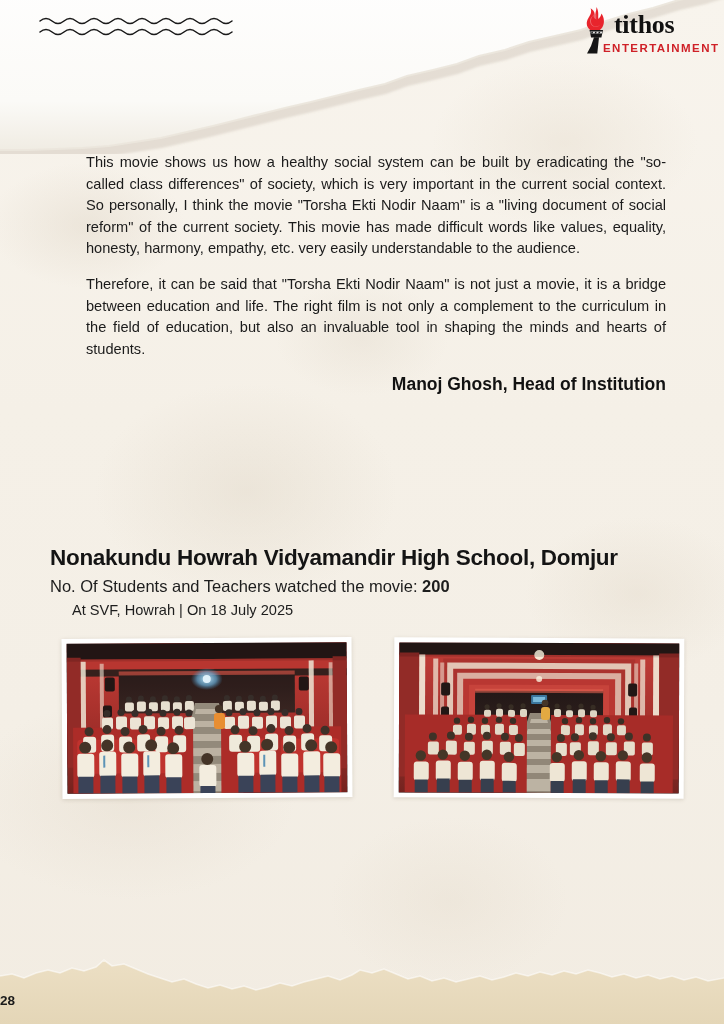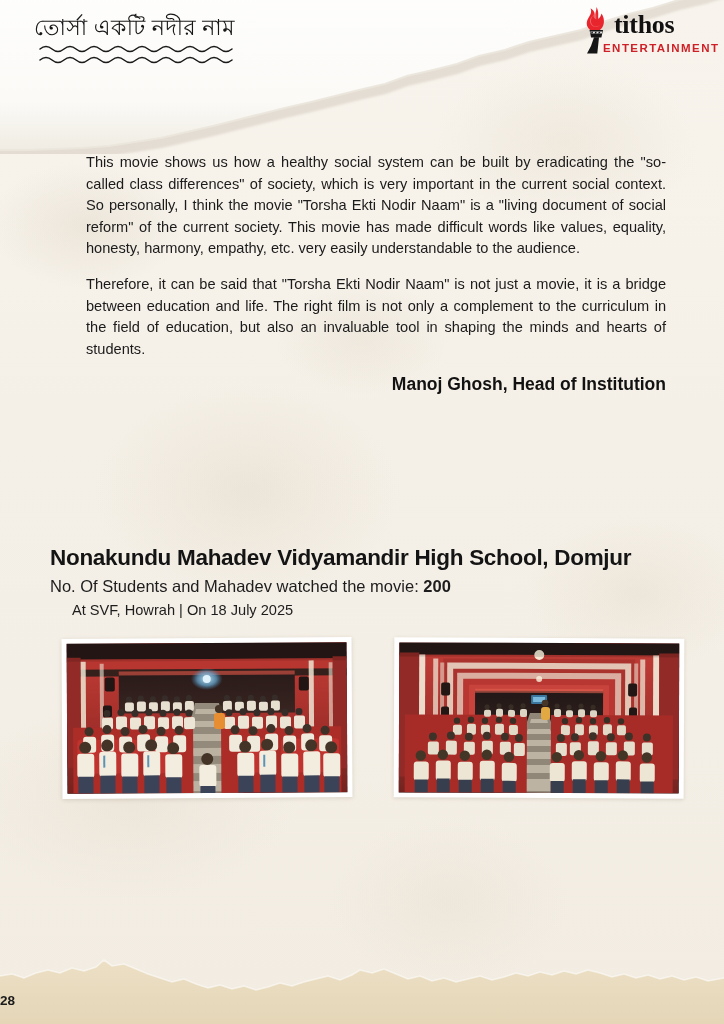--- a/index.html
+++ b/index.html
@@ -229,21 +229,20 @@
                  L369,136 L345,142 L321,148 L295,154 L271,160 L247,166 L223,172 L197,178
                  L171,184 L145,188 L119,192 L93,194 L67,195 L39,196 L0,196 Z" fill="url(#tornShade)"></path>
         <path d="M0,196 L39,196 L67,195 L93,194 L119,192 L145,188 L171,184 L197,178 L223,172
                  L247,166 L271,160 L295,154 L321,148 L345,142 L369,136 L395,130 L417,122
                  L443,116 L467,110 L489,102 L515,96 L539,88 L565,82 L591,76 L613,68 L639,60
                  L663,54 L689,46 L715,40 L740,33 L760,30" fill="none" stroke="rgba(235,230,220,0.95)" stroke-width="2.2"></path>
       </svg>
     </div>
 
     <div class="bengali-title">
-      <div class="bt-text">তোর্সা একটি নদীর নাম</div>
       <div class="wave-group">
         <svg width="210" height="22" viewBox="0 0 210 22" xmlns="http://www.w3.org/2000/svg">
           <path d="M2,6 Q8,1 14,6 T26,6 T38,6 T50,6 T62,6 T74,6 T86,6 T98,6 T110,6 T122,6 T134,6 T146,6 T158,6 T170,6 T182,6 T194,6" fill="none" stroke="#1a1a1a" stroke-width="1.5" stroke-linecap="round"></path>
           <path d="M2,17 Q8,12 14,17 T26,17 T38,17 T50,17 T62,17 T74,17 T86,17 T98,17 T110,17 T122,17 T134,17 T146,17 T158,17 T170,17 T182,17 T194,17" fill="none" stroke="#1a1a1a" stroke-width="1.5" stroke-linecap="round"></path>
         </svg>
       </div>
     </div>
 
     <div class="logo">
       <div class="logo-mark">
@@ -270,23 +269,23 @@
     </div>
   </div>
 
   <div class="body-text">
     <p class="para">This movie shows us how a healthy social system can be built by eradicating the "so-called class differences" of society, which is very important in the current social context. So personally, I think the movie "Torsha Ekti Nodir Naam" is a "living document of social reform" of the current society. This movie has made difficult words like values, equality, honesty, harmony, empathy, etc. very easily understandable to the audience.</p>
     <p class="para">Therefore, it can be said that "Torsha Ekti Nodir Naam" is not just a movie, it is a bridge between education and life. The right film is not only a complement to the curriculum in the field of education, but also an invaluable tool in shaping the minds and hearts of students.</p>
     <div class="attribution">Manoj Ghosh, Head of Institution</div>
   </div>
 
   <div class="school-block">
-    <h2 class="school-name">Nonakundu Mahadev Vidyamandir High School, Domjur</h2>
+    <h2 class="school-name">Nonakundu Howrah Vidyamandir High School, Domjur</h2>
     <div class="school-count">
-      <span>No. Of Students and Mahadev watched the movie:</span>
+      <span>No. Of Students and Teachers watched the movie:</span>
       <b>200</b>
     </div>
     <div class="school-venue">At SVF, Howrah | On 18 July 2025</div>
   </div>
 
   <div class="photos">
 
     <div class="photo-frame p1">
       <div class="photo-inner">
         <svg width="280" height="150" viewBox="0 0 280 150" xmlns="http://www.w3.org/2000/svg">

